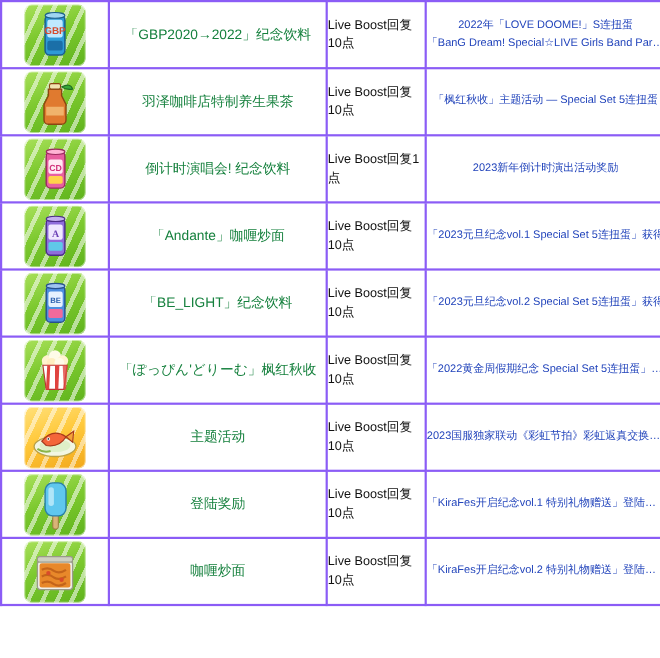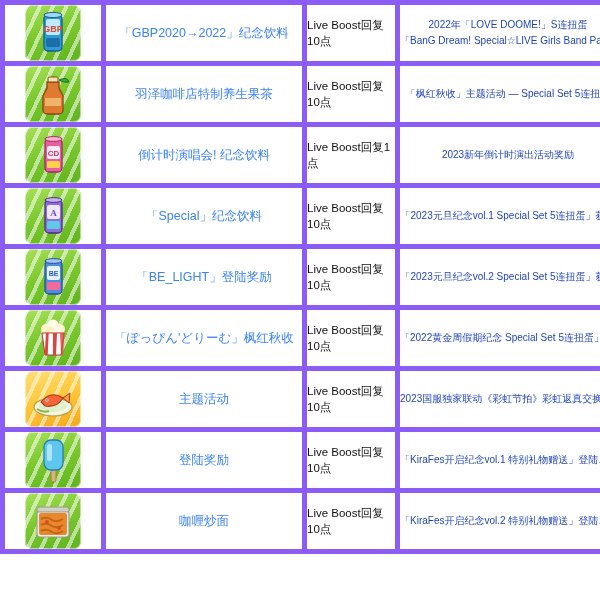--- a/index.html
+++ b/index.html
@@ -12,33 +12,33 @@
     height: 598px;
     font-family: "Liberation Sans", sans-serif;
     overflow: hidden;
   }
   table.item-table {
     width: 600px;
     border-collapse: collapse;
     table-layout: fixed;
   }
   table.item-table td {
-    border: 5px solid #8b5cf6;
+    border: 2px solid #8b5cf6;
     vertical-align: middle;
     padding: 0;
   }
   td.col-icon {
     width: 96px;
     text-align: center;
   }
   td.col-name {
     width: 196px;
     text-align: center;
     font-size: 12.5px;
-    color: #3b82f6;
+    color: #15803d;
     line-height: 1.5;
     padding: 4px 6px;
   }
   td.col-effect {
     width: 88px;
     font-size: 11.5px;
     color: #111;
     line-height: 1.4;
     padding: 4px 6px;
     text-align: left;
@@ -165,40 +165,40 @@
         <div class="icon-wrap">
           <svg width="56" height="56" viewBox="0 0 56 56">
             <rect x="20" y="12" width="17" height="33" rx="4" fill="#8f6ddb" stroke="#4b2d86" stroke-width="1.3"></rect>
             <rect x="22" y="17" width="13" height="14" rx="2" fill="#efe7ff"></rect>
             <text x="28.5" y="28" font-size="9" font-family="Liberation Serif" fill="#6a3fb5" text-anchor="middle" font-weight="bold">A</text>
             <rect x="22" y="33" width="13" height="8" rx="1.6" fill="#5fc9e8"></rect>
             <ellipse cx="28.5" cy="12" rx="8.5" ry="2.4" fill="#c4b0ef" stroke="#4b2d86" stroke-width="1"></ellipse>
           </svg>
         </div>
       </td>
-      <td class="col-name">「Special」纪念饮料</td>
+      <td class="col-name">「Andante」咖喱炒面</td>
       <td class="col-effect">Live Boost回复10点</td>
       <td class="col-source">
         <a class="srcline" href="#">「2023元旦纪念vol.1 Special Set 5连扭蛋」获得</a>
       </td>
     </tr>
 
     <tr class="row">
       <td class="col-icon">
         <div class="icon-wrap">
           <svg width="56" height="56" viewBox="0 0 56 56">
             <rect x="20" y="12" width="17" height="33" rx="4" fill="#4d8ee0" stroke="#27508f" stroke-width="1.3"></rect>
             <rect x="22" y="17" width="13" height="14" rx="2" fill="#e6f1ff"></rect>
             <text x="28.5" y="27" font-size="7" font-family="Liberation Sans" fill="#2b5fae" text-anchor="middle" font-weight="bold">BE</text>
             <rect x="22" y="33" width="13" height="8" rx="1.6" fill="#f06a9b"></rect>
             <ellipse cx="28.5" cy="12" rx="8.5" ry="2.4" fill="#9fc4f0" stroke="#27508f" stroke-width="1"></ellipse>
           </svg>
         </div>
       </td>
-      <td class="col-name">「BE_LIGHT」登陆奖励</td>
+      <td class="col-name">「BE_LIGHT」纪念饮料</td>
       <td class="col-effect">Live Boost回复10点</td>
       <td class="col-source">
         <a class="srcline" href="#">「2023元旦纪念vol.2 Special Set 5连扭蛋」获得</a>
       </td>
     </tr>
 
     <tr class="row">
       <td class="col-icon">
         <div class="icon-wrap">
           <svg width="56" height="56" viewBox="0 0 56 56">

